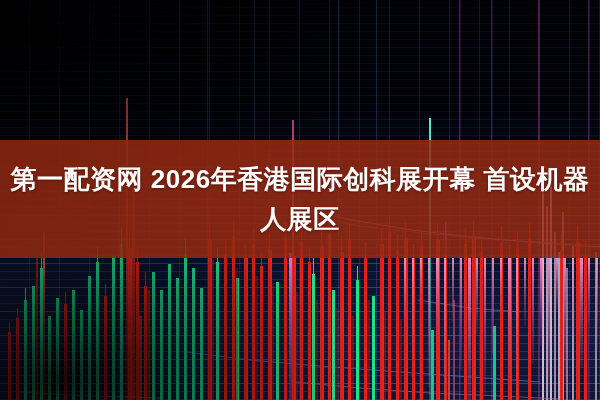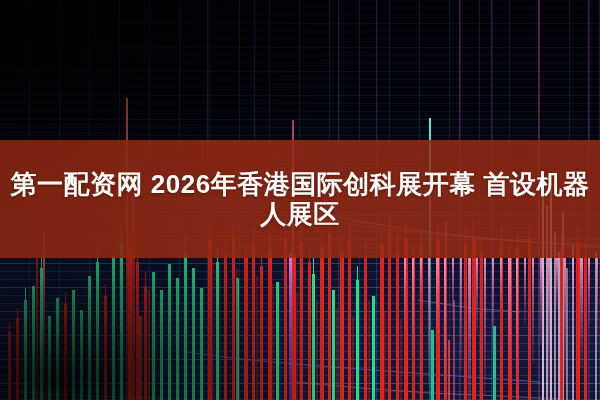--- a/index.html
+++ b/index.html
@@ -105,21 +105,21 @@
     pointer-events: none;
   }
 
   #headline-text {
     position: relative;
     z-index: 3;
     width: 580px;
     margin: 0 auto;
     color: #ffffff;
     font-size: 26px;
-    line-height: 30px;
+    line-height: 40px;
     font-weight: 700;
     text-align: center;
     letter-spacing: 0.5px;
     text-shadow: 0 1px 3px rgba(60,10,0,0.55);
     word-break: break-word;
   }
 </style>
 </head>
 <body>
 

